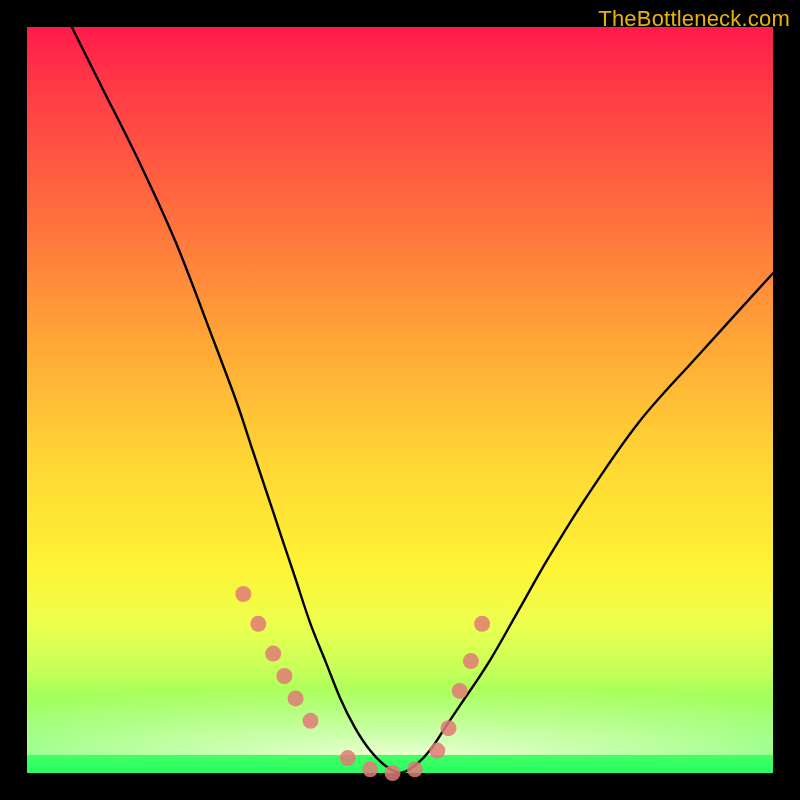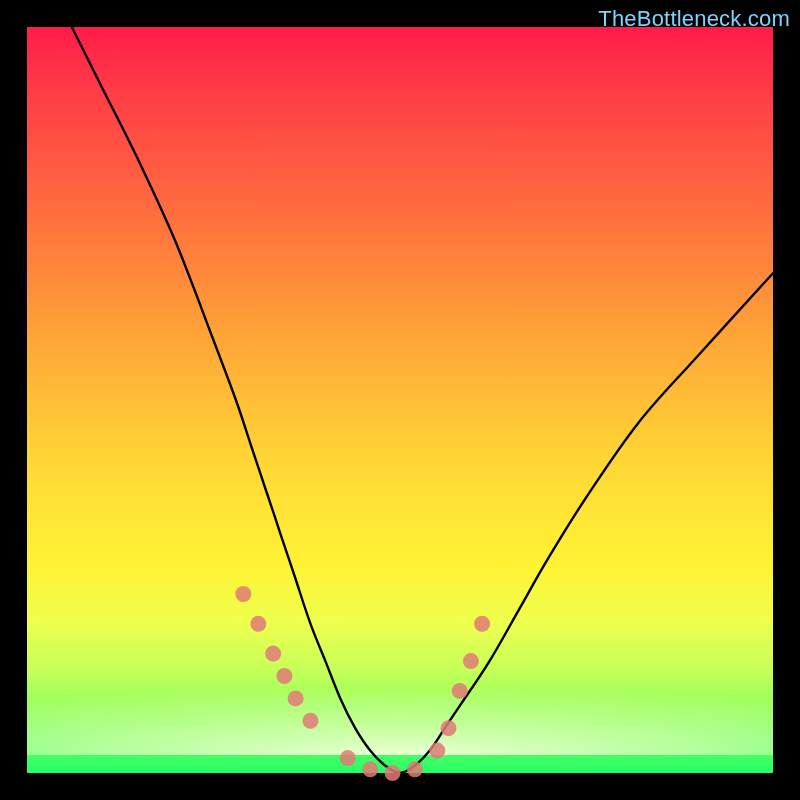--- a/index.html
+++ b/index.html
@@ -45,21 +45,21 @@
     background: radial-gradient(ellipse 120% 100% at 50% 100%,
       rgba(255,255,220,0.9) 0%,
       rgba(255,255,200,0.55) 35%,
       rgba(255,255,180,0.0) 75%);
     pointer-events: none;
   }
   .watermark {
     position: absolute;
     top: 6px;
     right: 10px;
-    color: #7dd3fc;
+    color: #eab308;
     font-size: 22px;
     font-weight: 500;
     letter-spacing: 0.2px;
     user-select: none;
   }
   svg.curve {
     position: absolute;
     left: 0; top: 0;
     width: 100%; height: 100%;
     overflow: visible;

